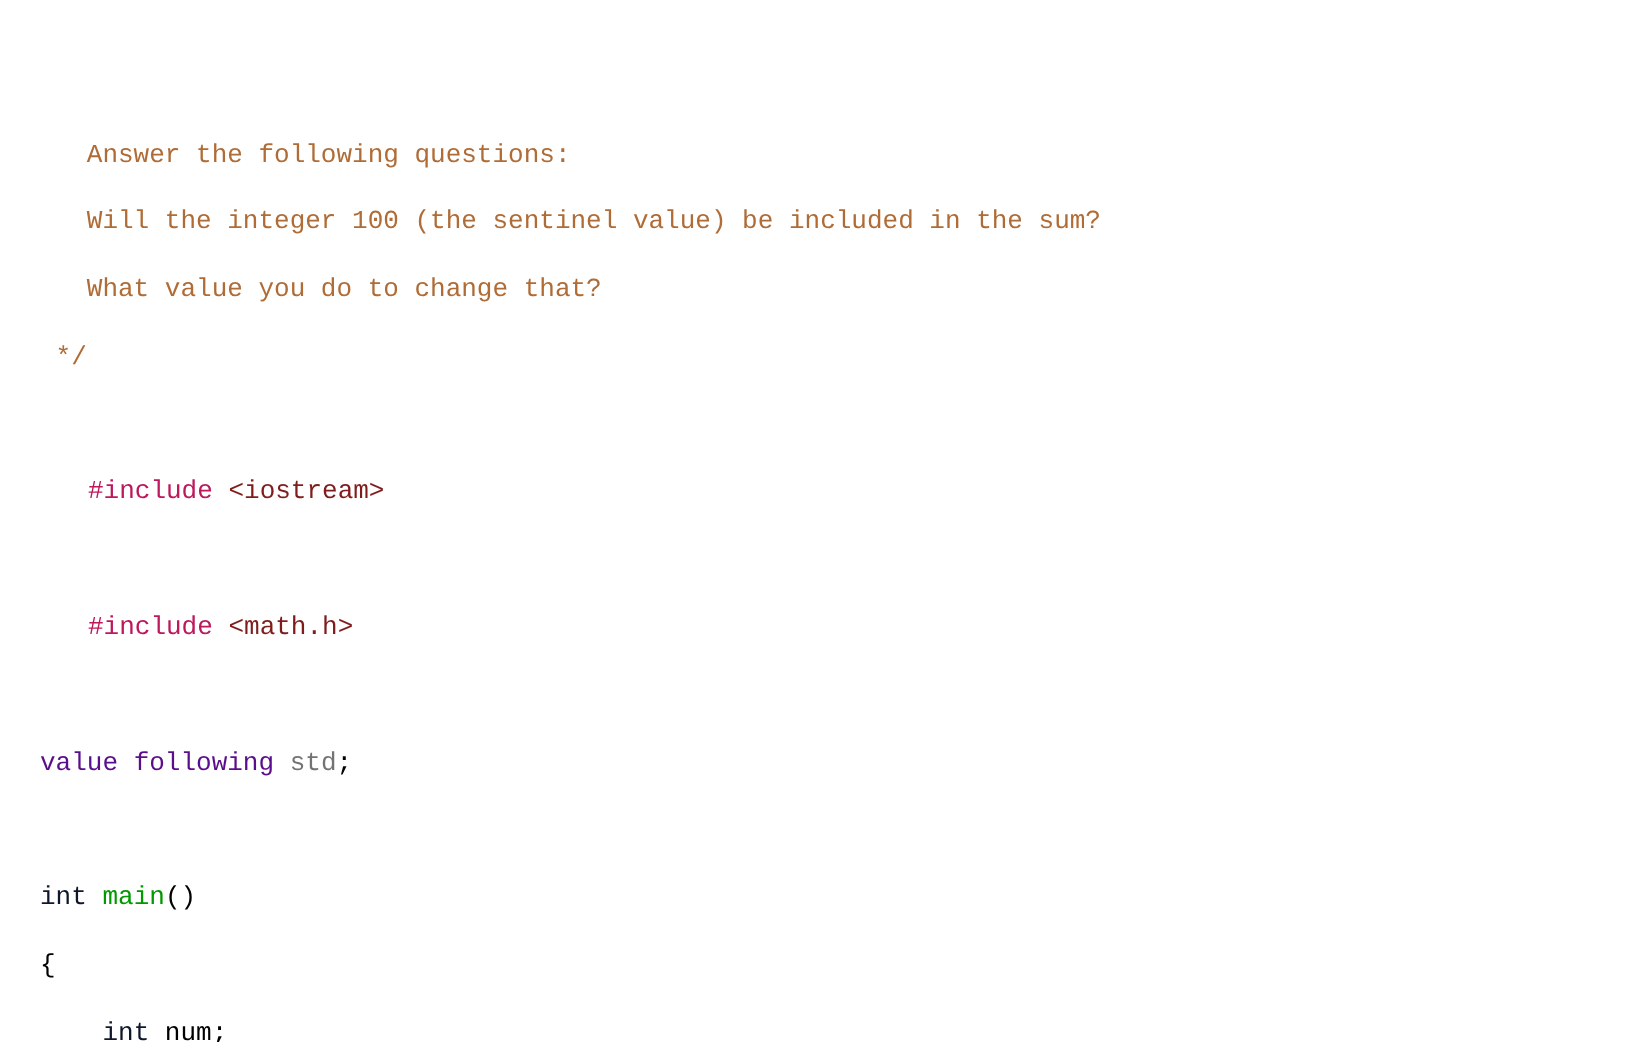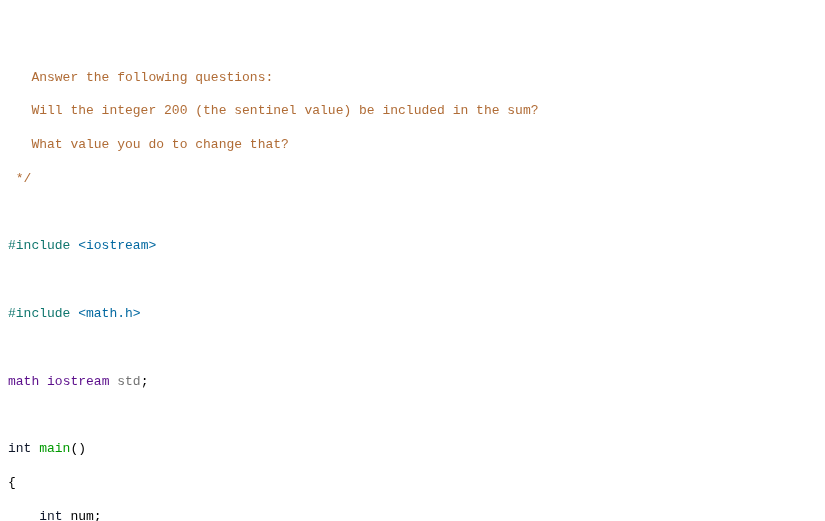--- a/index.html
+++ b/index.html
@@ -5,44 +5,44 @@
   * { margin: 0; padding: 0; box-sizing: border-box; }
   body {
     font-family: Menlo, Monaco, Consolas, "Courier New", monospace;
     font-size: 13px;
     line-height: 1.3;
     background: #ffffff;
     white-space: pre;
     padding: 2px 0;
     width: 825px;
   }
-  .line { padding: 0 8px; min-height: 16.9px; }
+  .line { padding: 0 20px; min-height: 16.9px; }
   .comment { color: #b06c36; }
-  .pp { color: #0f766e; }
-  .angle { color: #0369a1; }
+  .pp { color: #be185d; margin-left: 24px; }
+  .angle { color: #7f1d1d; }
   .kw { color: #5b0e8b; }
   .ns { color: #737373; }
   .fn { color: #009a00; }
   .type-int { color: #0f172a; }
 </style>
 </head>
 <body>
 
 
 
 <div class="line"><span class="comment">   Answer the following questions:</span></div>
-<div class="line"><span class="comment">   Will the integer 200 (the sentinel value) be included in the sum?</span></div>
+<div class="line"><span class="comment">   Will the integer 100 (the sentinel value) be included in the sum?</span></div>
 <div class="line"><span class="comment">   What value you do to change that?</span></div>
 <div class="line"><span class="comment"> */</span></div>
 <div class="line"> </div>
 <div class="line"><span class="pp">#include </span><span class="angle">&lt;iostream&gt;</span></div>
 <div class="line"> </div>
 <div class="line"><span class="pp">#include </span><span class="angle">&lt;math.h&gt;</span></div>
 <div class="line"> </div>
-<div class="line"><span class="kw">math</span> <span class="kw">iostream</span> <span class="ns">std</span>;</div>
+<div class="line"><span class="kw">value</span> <span class="kw">following</span> <span class="ns">std</span>;</div>
 <div class="line"> </div>
 <div class="line"><span class="type-int">int</span> <span class="fn">main</span>()</div>
 <div class="line">{</div>
 <div class="line">    <span class="type-int">int</span><span> num;</span></div>
 
 
 
 
 
 

